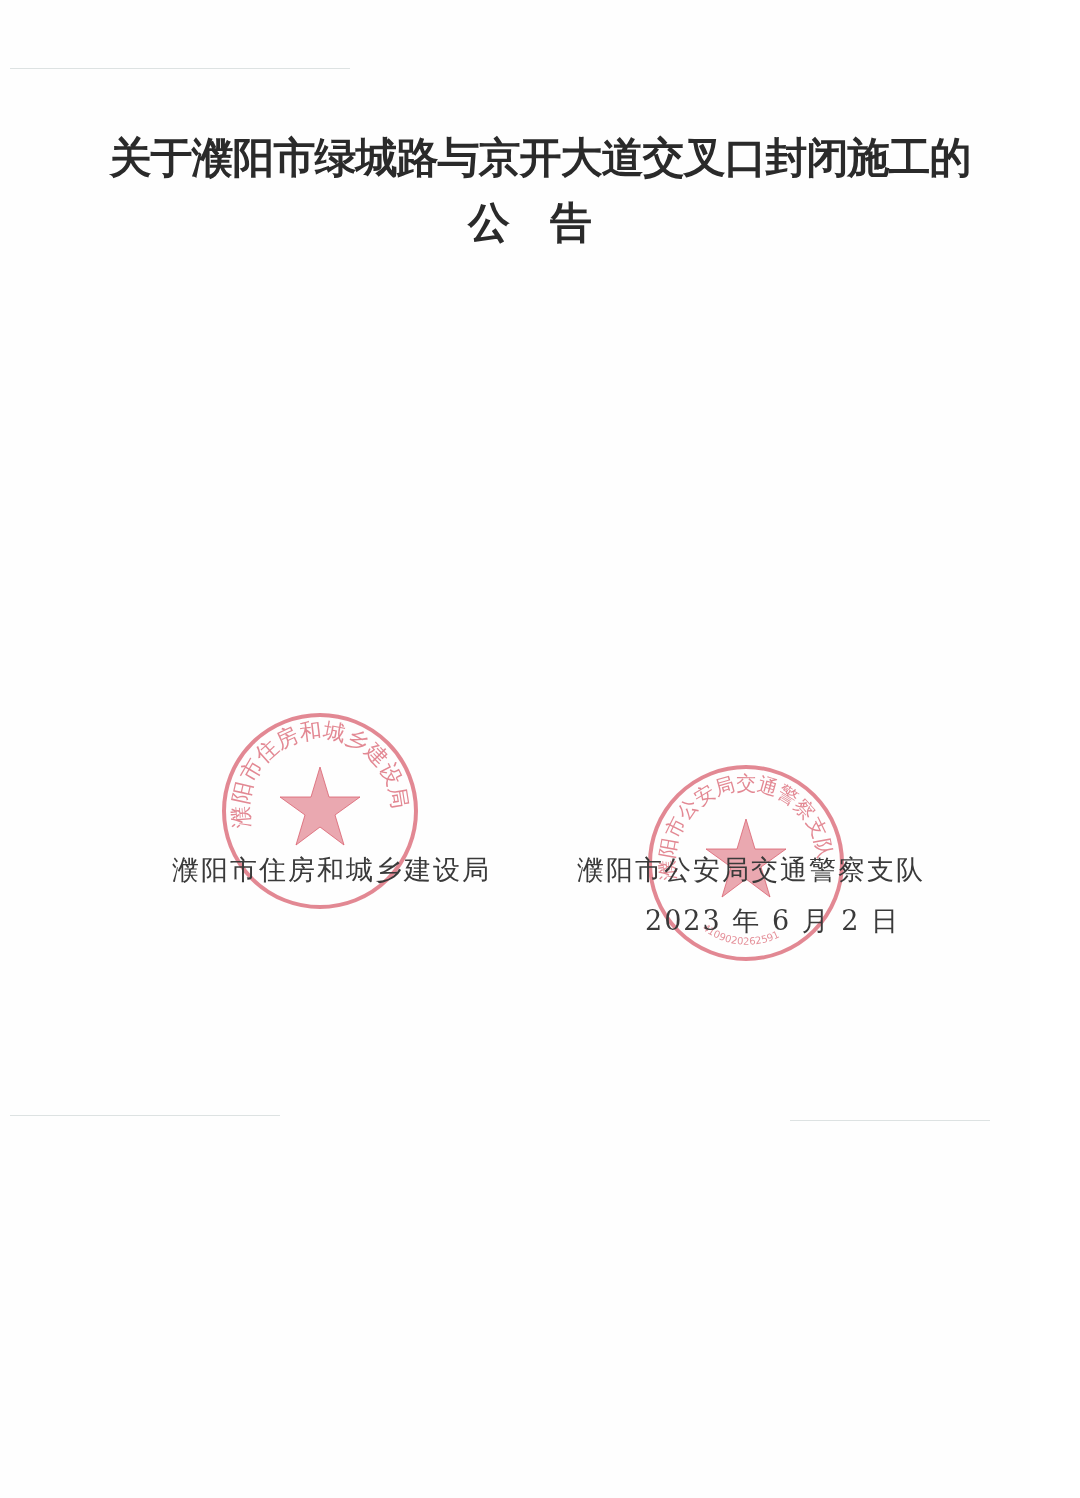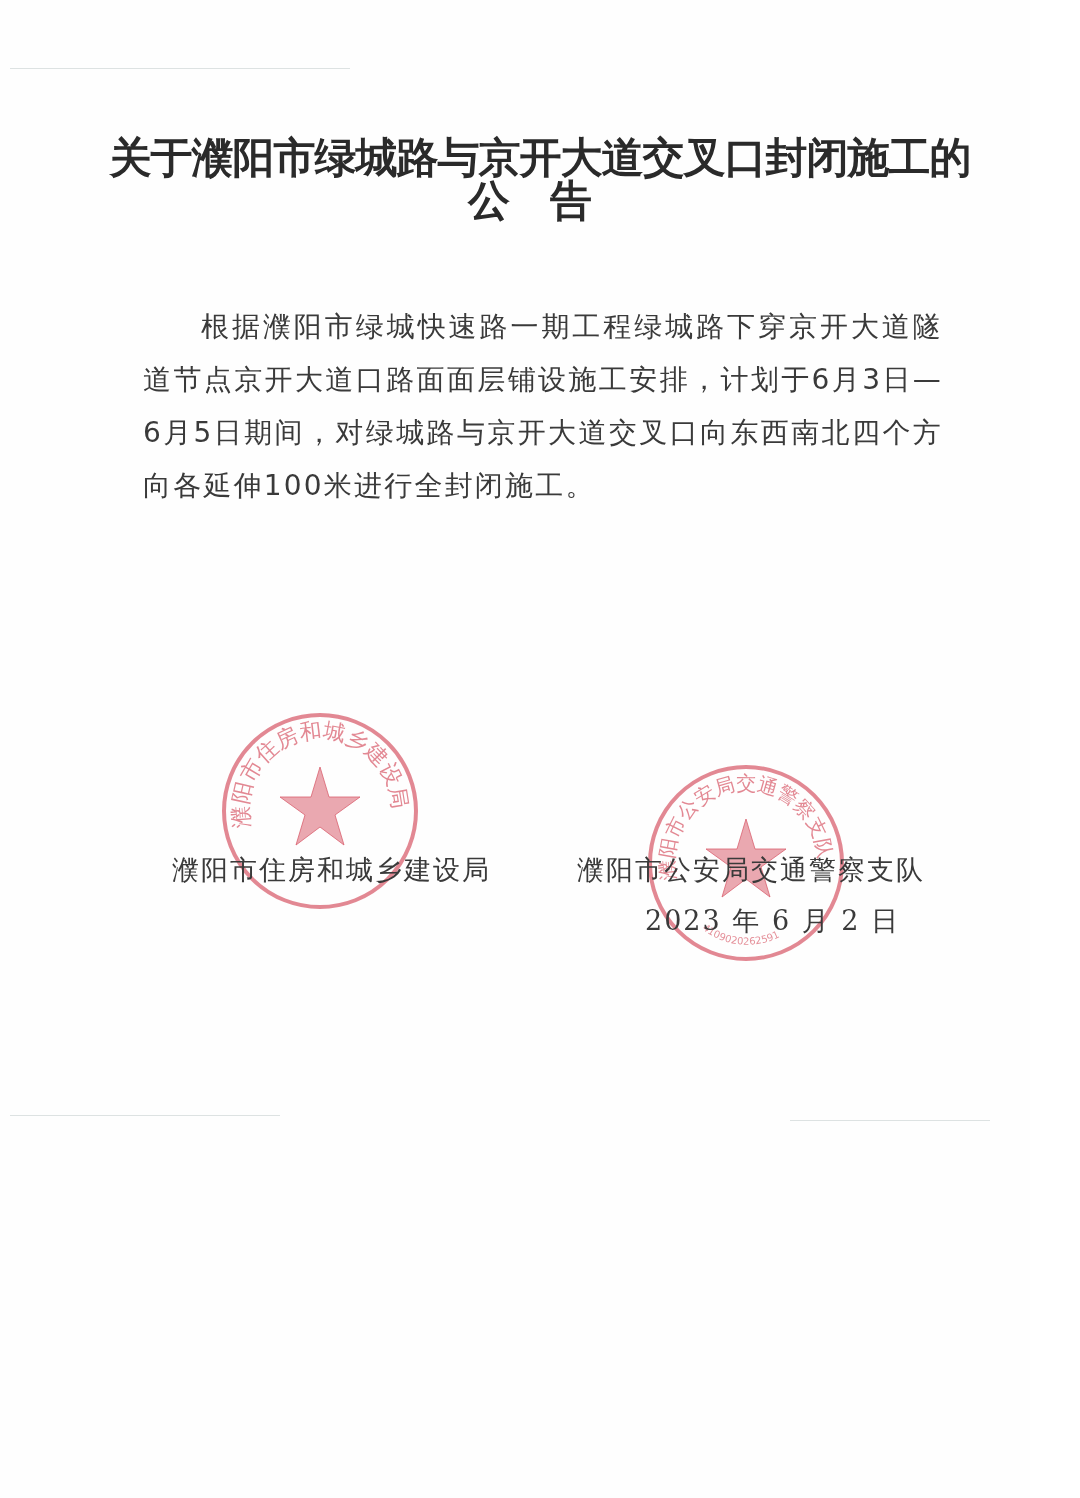--- a/index.html
+++ b/index.html
@@ -31,21 +31,21 @@
       font-weight: bold;
       color: #2a2a2a;
       letter-spacing: -1px;
     }
     .title-line1 {
       top: 132px;
       font-size: 42px;
       line-height: 52px;
     }
     .title-line2 {
-      top: 175px;
+      top: 197px;
       font-size: 42px;
       line-height: 52px;
       letter-spacing: 40px;
       padding-left: 20px;
       box-sizing: border-box;
     }
     .body-text {
       position: absolute;
       left: 143px;
       width: 800px;
@@ -110,21 +110,20 @@
 
 <div class="page">
 
   <div class="scan-line" style="left:10px; top:68px; width:340px;"></div>
   <div class="scan-line" style="left:10px; top:1115px; width:270px;"></div>
   <div class="scan-line" style="left:790px; top:1120px; width:200px;"></div>
 
   <div class="title title-line1">关于濮阳市绿城路与京开大道交叉口封闭施工的</div>
   <div class="title title-line2">公告</div>
 
-  <div class="body-text para1">根据濮阳市绿城快速路一期工程绿城路下穿京开大道隧道节点京开大道口路面面层铺设施工安排，计划于6月3日—6月5日期间，对绿城路与京开大道交叉口向东西南北四个方向各延伸100米进行全封闭施工。</div>
 
   <div class="stamp stamp-left">
     <svg width="188" height="188" viewBox="0 0 188 188">
       <polygon points="94,50 103,80 134,80 109,98 118,128 94,110 70,128 79,98 54,80 85,80" fill="rgba(214,80,96,0.55)" stroke="rgba(214,80,96,0.8)" stroke-width="1"></polygon>
       <defs>
         <path id="arcL" d="M 24,110 A 72,72 0 1,1 164,110"></path>
       </defs>
       <text font-size="22" fill="rgba(214,80,96,0.75)" font-family="DejaVu Serif, serif">
         <textPath href="#arcL">濮阳市住房和城乡建设局</textPath>
       </text>

